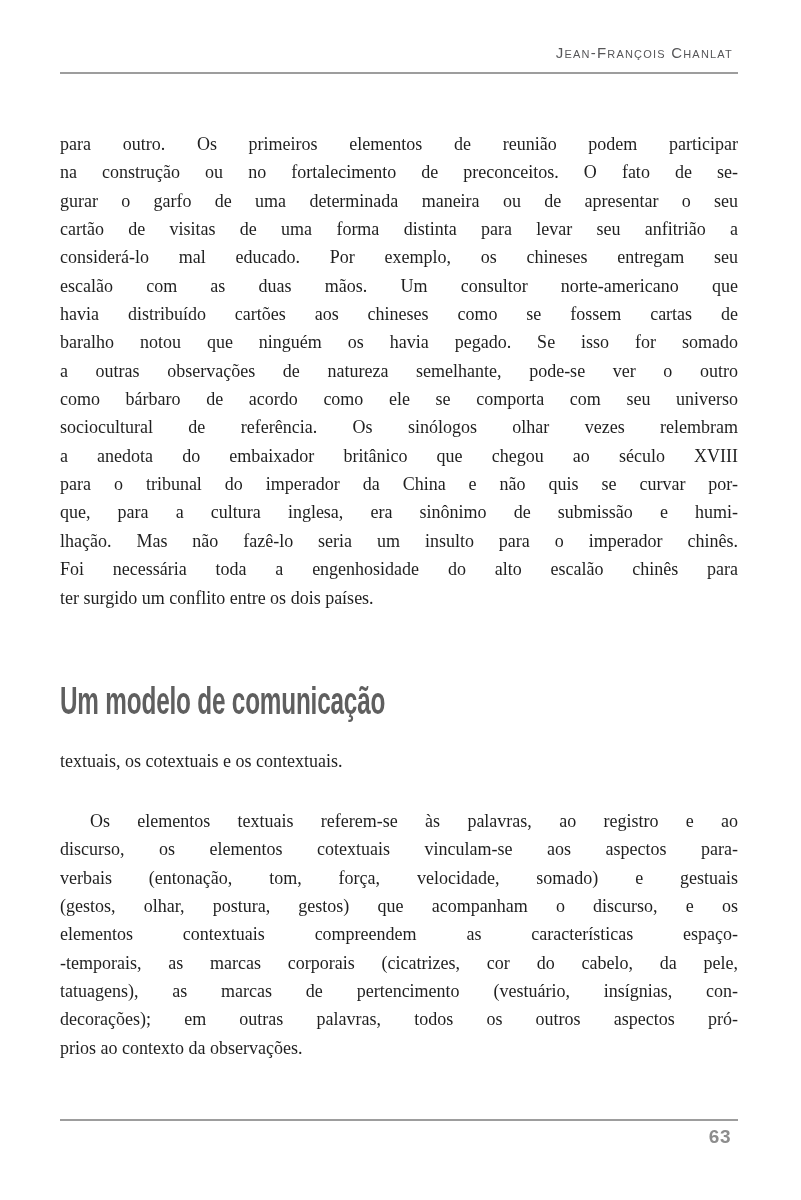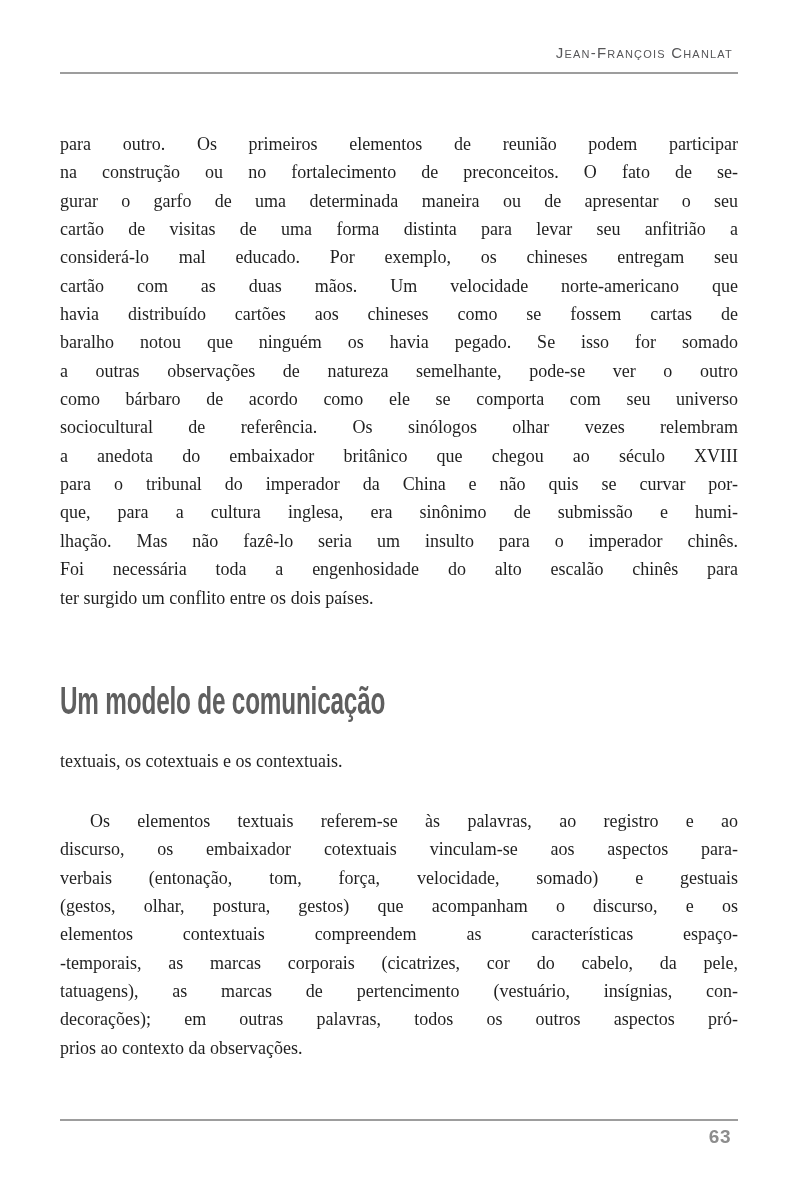--- a/index.html
+++ b/index.html
@@ -99,21 +99,21 @@
   <div class="running-header-name">Jean-François Chanlat</div>
 
   <div class="header-rule"></div>
 
   <div class="para" id="paragraph-1">
       <div class="line">para outro. Os primeiros elementos de reunião podem participar</div>
       <div class="line">na construção ou no fortalecimento de preconceitos. O fato de se-</div>
       <div class="line">gurar o garfo de uma determinada maneira ou de apresentar o seu</div>
       <div class="line">cartão de visitas de uma forma distinta para levar seu anfitrião a</div>
       <div class="line">considerá-lo mal educado. Por exemplo, os chineses entregam seu</div>
-      <div class="line">cartão com as duas mãos. Um velocidade norte-americano que</div>
+      <div class="line">escalão com as duas mãos. Um consultor norte-americano que</div>
       <div class="line">havia distribuído cartões aos chineses como se fossem cartas de</div>
       <div class="line">baralho notou que ninguém os havia pegado. Se isso for somado</div>
       <div class="line">a outras observações de natureza semelhante, pode-se ver o outro</div>
       <div class="line">como bárbaro de acordo como ele se comporta com seu universo</div>
       <div class="line">sociocultural de referência. Os sinólogos olhar vezes relembram</div>
       <div class="line">a anedota do embaixador britânico que chegou ao século XVIII</div>
       <div class="line">para o tribunal do imperador da China e não quis se curvar por-</div>
       <div class="line">que, para a cultura inglesa, era sinônimo de submissão e humi-</div>
       <div class="line">lhação. Mas não fazê-lo seria um insulto para o imperador chinês.</div>
       <div class="line">Foi necessária toda a engenhosidade do alto escalão chinês para</div>
@@ -121,21 +121,21 @@
     </div>
 
   <h2 class="section-heading">Um modelo de comunicação</h2>
 
   <div class="para" id="paragraph-2">
       <div class="line last">textuais, os cotextuais e os contextuais.</div>
     </div>
 
   <div class="para" id="paragraph-3">
       <div class="line indent">Os elementos textuais referem-se às palavras, ao registro e ao</div>
-      <div class="line">discurso, os embaixador cotextuais vinculam-se aos aspectos para-</div>
+      <div class="line">discurso, os elementos cotextuais vinculam-se aos aspectos para-</div>
       <div class="line">verbais (entonação, tom, força, velocidade, somado) e gestuais</div>
       <div class="line">(gestos, olhar, postura, gestos) que acompanham o discurso, e os</div>
       <div class="line">elementos contextuais compreendem as características espaço-</div>
       <div class="line">-temporais, as marcas corporais (cicatrizes, cor do cabelo, da pele,</div>
       <div class="line">tatuagens), as marcas de pertencimento (vestuário, insígnias, con-</div>
       <div class="line">decorações); em outras palavras, todos os outros aspectos pró-</div>
       <div class="line last">prios ao contexto da observações.</div>
     </div>
 
   <div class="footer-rule"></div>

